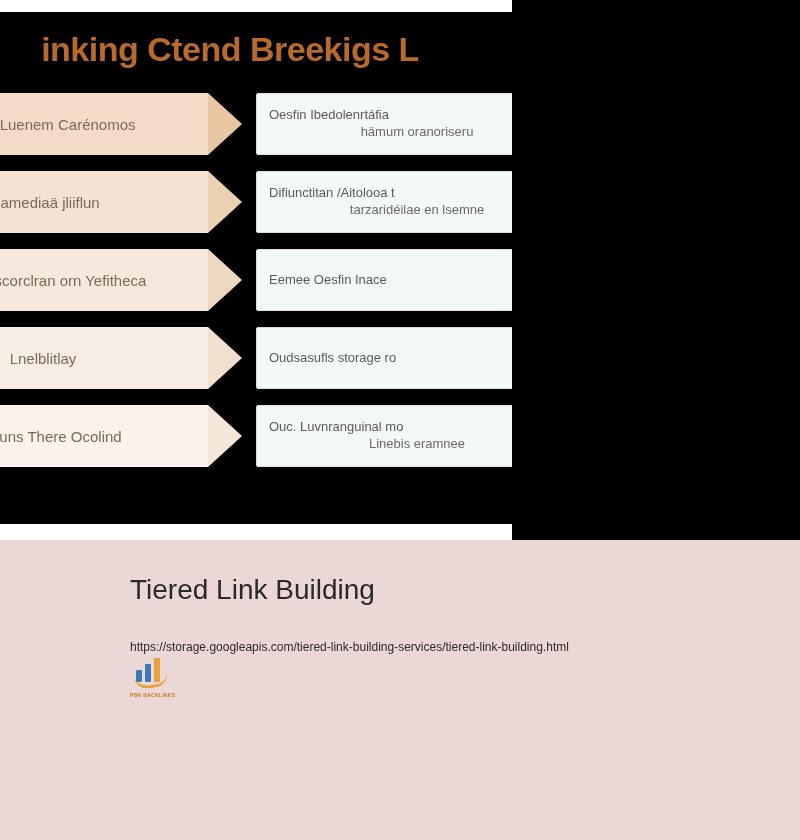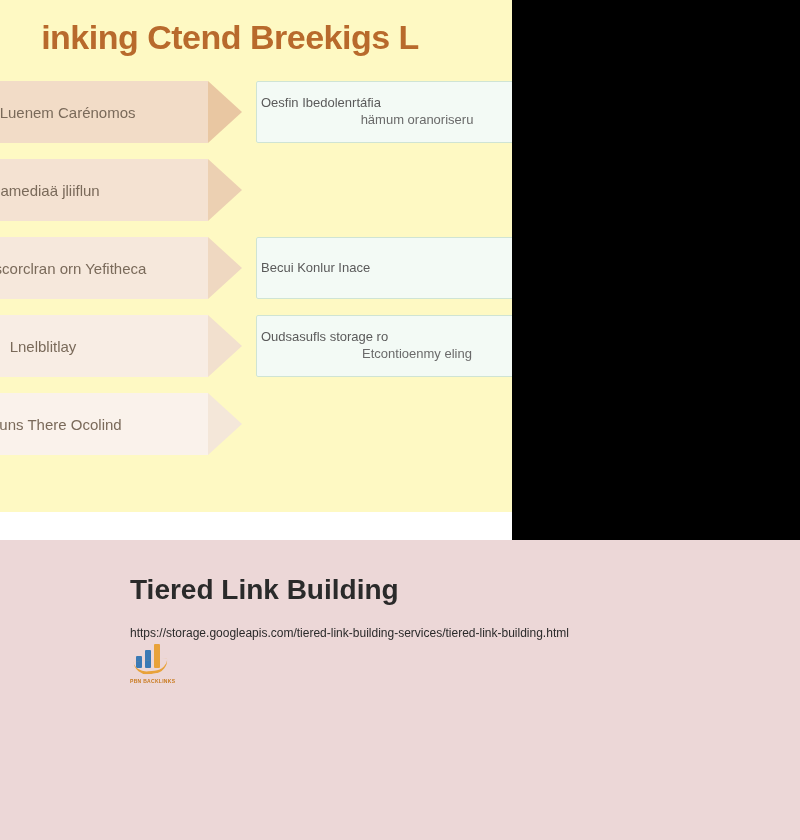--- a/index.html
+++ b/index.html
@@ -1,45 +1,45 @@
 <!DOCTYPE html>
 <html><head>
 <meta charset="utf-8">
 <style>
   * { margin: 0; padding: 0; box-sizing: border-box; }
   body { width: 800px; height: 840px; font-family: Arial, Helvetica, sans-serif; background: #fff; overflow: hidden; }
 
   .top-half { width: 800px; height: 540px; position: relative; background: #fff; }
-  .diagram-clip { position: absolute; left: 0; top: 0; width: 580px; height: 512px; background: #fef9c3; overflow: hidden; }
+  .diagram-clip { position: absolute; left: 0; top: 12px; width: 580px; height: 512px; background: #000000; overflow: hidden; }
   .diagram-inner { position: absolute; left: -130px; top: 0; width: 720px; height: 512px; }
 
   .diag-title { font-size: 34px; font-weight: 700; color: #b86a2c; text-align: center; padding: 18px 0 24px; letter-spacing: -0.5px; }
 
   .rows { display: flex; flex-direction: column; gap: 16px; padding: 0 12px; }
   .diag-row { display: flex; align-items: stretch; gap: 0; height: 62px; }
 
   .arrow-box { flex: 0 0 360px; display: flex; align-items: stretch; position: relative; filter: blur(0.6px); }
   .arrow-body { flex: 1; display: flex; align-items: center; justify-content: center; padding: 0 18px 0 14px; font-size: 15px; color: #7a6a5a; }
   .arrow-head { width: 34px; position: relative; }
   .arrow-head::before { content: ""; position: absolute; left: 0; top: 0; bottom: 0; width: 0; height: 0; border-top: 31px solid transparent; border-bottom: 31px solid transparent; }
 
   .r1 .arrow-body { background: #f2dcc7; } .r1 .arrow-head::before { border-left: 34px solid #e9c7a2; }
   .r2 .arrow-body { background: #f4e2d2; } .r2 .arrow-head::before { border-left: 34px solid #ecd0b2; }
   .r3 .arrow-body { background: #f6e8dc; } .r3 .arrow-head::before { border-left: 34px solid #efd8c1; }
   .r4 .arrow-body { background: #f8ede4; } .r4 .arrow-head::before { border-left: 34px solid #f2e0ce; }
   .r5 .arrow-body { background: #faf2eb; } .r5 .arrow-head::before { border-left: 34px solid #f4e7d9; }
 
-  .desc-box { flex: 1; margin-left: 14px; border: 1.5px solid #cfe4d4; background: #f3faf5; border-radius: 2px; padding: 8px 4px; display: flex; flex-direction: column; justify-content: center; filter: blur(0.7px); }
+  .desc-box { flex: 1; margin-left: 14px; border: 1.5px solid #cfe4d4; background: #f3faf5; border-radius: 2px; padding: 8px 12px; display: flex; flex-direction: column; justify-content: center; filter: blur(0.7px); }
   .desc-box .l1 { font-size: 13px; color: #5a5a5a; line-height: 1.3; }
   .desc-box .l2 { font-size: 13px; color: #6a6a6a; line-height: 1.3; text-align: center; }
 
   .black-side { position: absolute; left: 512px; top: 0; width: 288px; height: 540px; background: #000; }
 
   .bottom-half { width: 800px; height: 300px; background: #ecd7d7; padding: 34px 130px 0; }
-  .page-heading { font-size: 28px; color: #2a2a2a; font-weight: 700; margin-bottom: 20px; }
+  .page-heading { font-size: 28px; color: #2a2a2a; font-weight: 400; margin-bottom: 34px; }
   .page-url { font-size: 12px; color: #2a2a2a; }
 
   .logo { width: 44px; height: 44px; position: relative; }
   .logo .bars { position: absolute; left: 6px; bottom: 16px; display: flex; gap: 3px; align-items: flex-end; }
   .logo .bars span:nth-child(1){ width:6px; height:12px; background:#3b7ab5; border-radius:1px; }
   .logo .bars span:nth-child(2){ width:6px; height:18px; background:#3b7ab5; border-radius:1px; }
   .logo .bars span:nth-child(3){ width:6px; height:24px; background:#e8a23a; border-radius:1px; }
   .logo .swoosh { position:absolute; left:4px; bottom:10px; width:34px; height:14px; border:3px solid #e8a23a; border-top:none; border-left:none; border-right:none; border-radius:0 0 20px 20px; transform:rotate(-6deg); }
   .logo .txt { position:absolute; left:0; bottom:0; font-size:5px; font-weight:700; color:#c97a1e; letter-spacing:0.3px; white-space:nowrap; }
 </style>
@@ -61,47 +61,54 @@
             <div class="l1">Oesfin Ibedolenrtáfia</div>
             <div class="l2">hämum oranoriseru</div>
           </div>
         </div>
 
         <div class="diag-row r2">
           <div class="arrow-box">
             <div class="arrow-body">lisamediaä jliiflun</div>
             <div class="arrow-head"></div>
           </div>
+          <div class="desc-box">
+            <div class="l1">Difiunctitan /Aitolooa t</div>
+            <div class="l2">tarzaridéilae en lsemne</div>
+          </div>
         </div>
 
         <div class="diag-row r3">
           <div class="arrow-box">
             <div class="arrow-body">ansc Cuscorclran orn Yefitheca</div>
             <div class="arrow-head"></div>
           </div>
           <div class="desc-box">
-            <div class="l1">Becui Konlur Inace</div>
+            <div class="l1">Eemee Oesfin Inace</div>
           </div>
         </div>
 
         <div class="diag-row r4">
           <div class="arrow-box">
             <div class="arrow-body">Lnelblitlay</div>
             <div class="arrow-head"></div>
           </div>
           <div class="desc-box">
             <div class="l1">Oudsasufls storage ro</div>
-            <div class="l2">Etcontioenmy eling</div>
           </div>
         </div>
 
         <div class="diag-row r5">
           <div class="arrow-box">
             <div class="arrow-body">Cosguns There Ocolind</div>
             <div class="arrow-head"></div>
+          </div>
+          <div class="desc-box">
+            <div class="l1">Ouc. Luvnranguinal mo</div>
+            <div class="l2">Linebis eramnee</div>
           </div>
         </div>
 
       </div>
     </div>
   </div>
   <div class="black-side"></div>
 </div>
 
 <div class="bottom-half">

